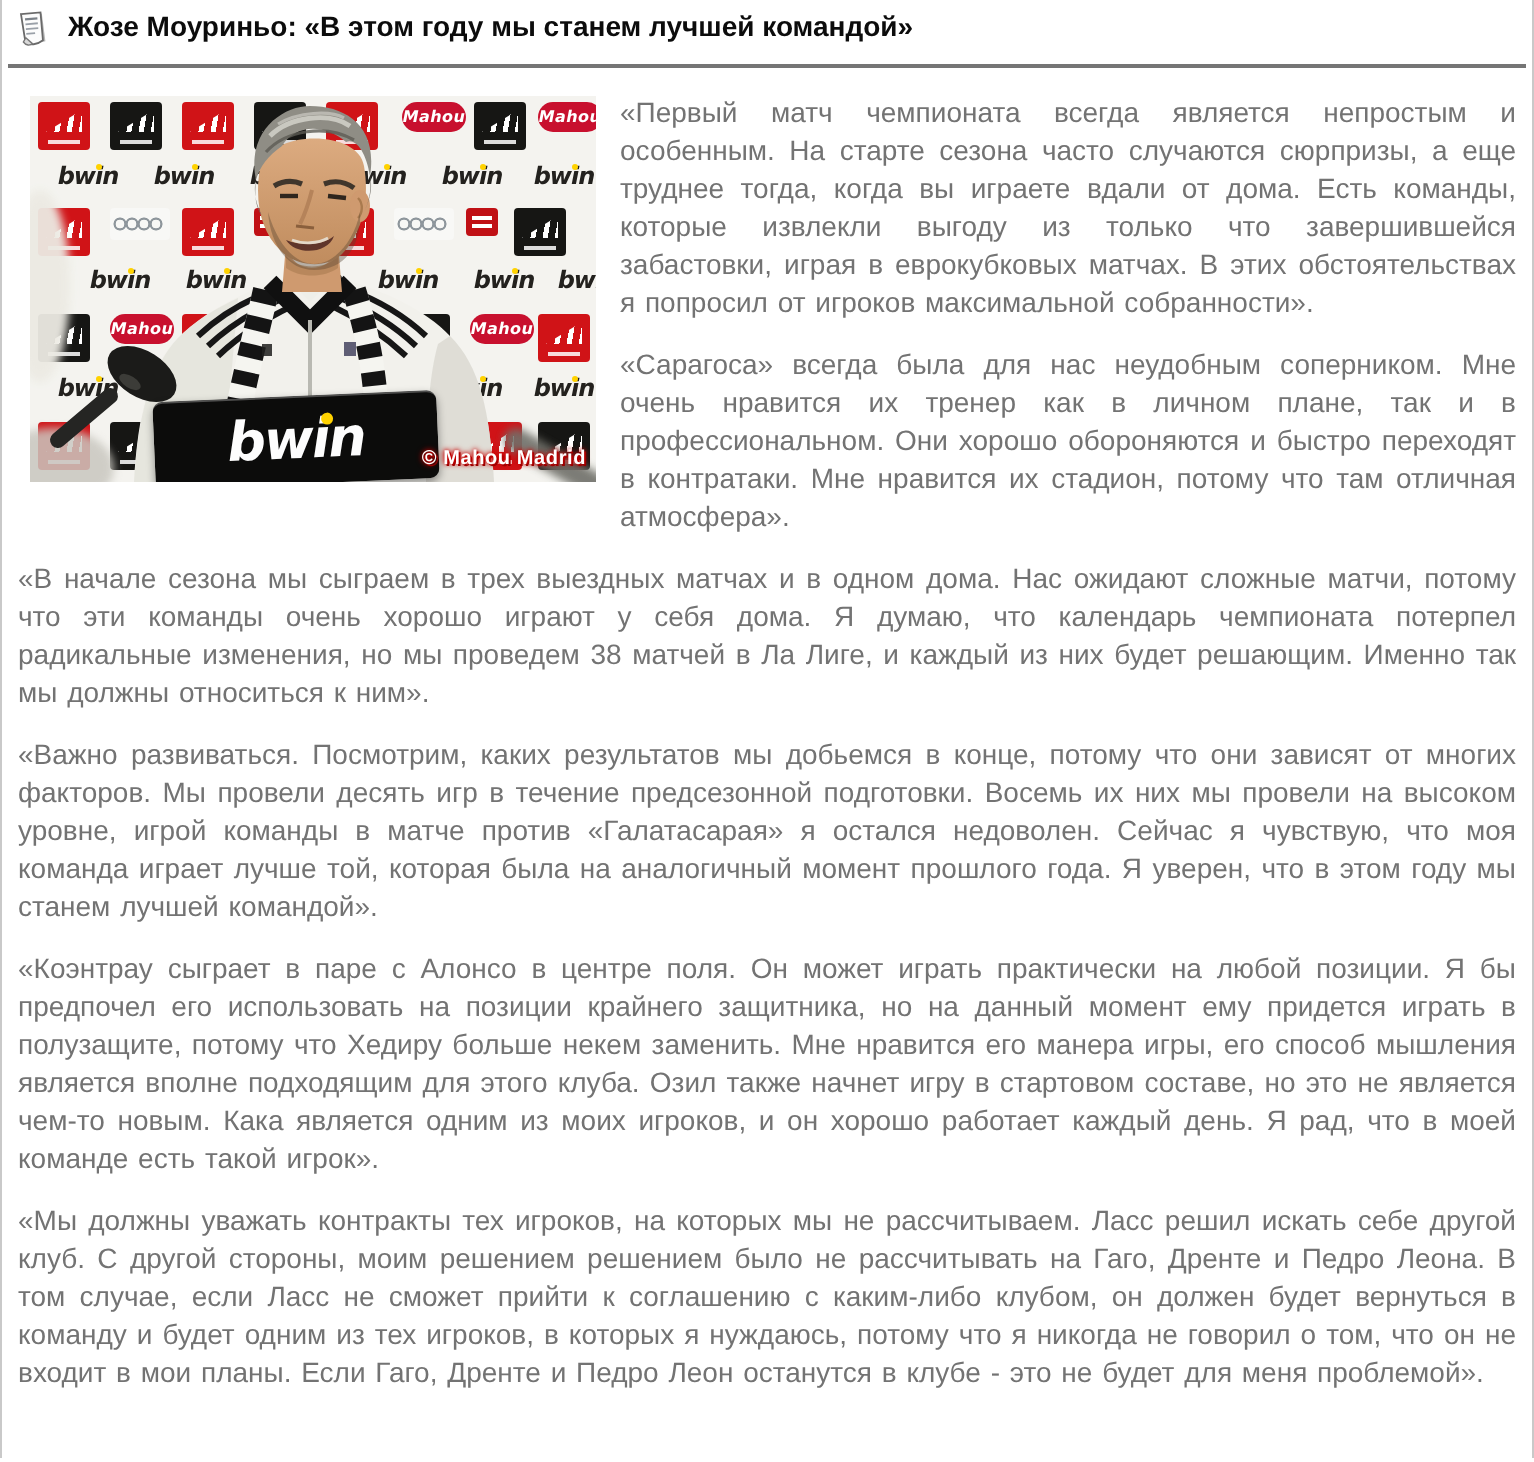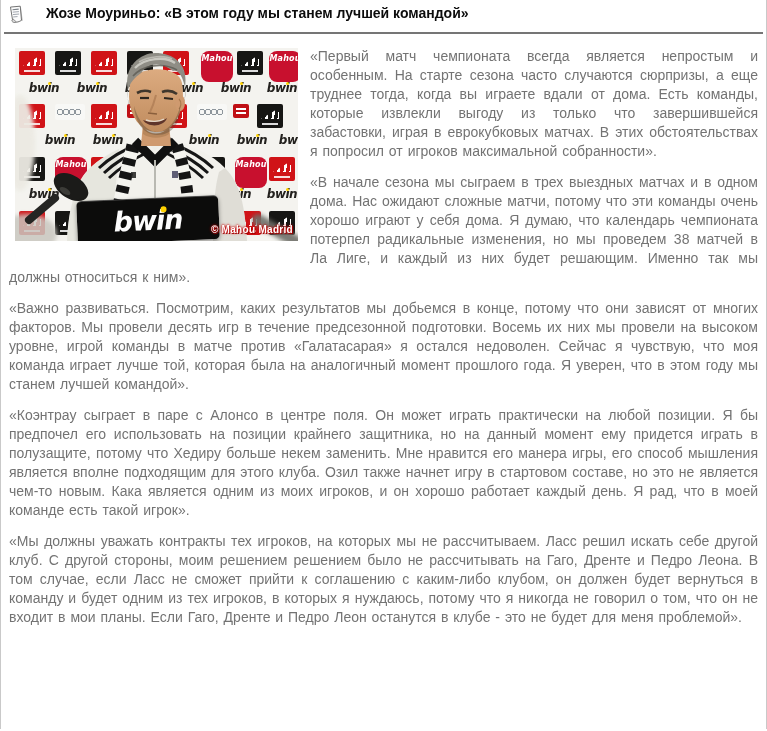--- a/index.html
+++ b/index.html
@@ -3,21 +3,21 @@
 <meta charset="utf-8">
 <style>
   html,body{margin:0;padding:0;background:#fff;}
   .page{
     width:765px;min-height:729px;margin:0;background:#fff;
     border-left:1px solid #c9c9c9;border-right:1px solid #c9c9c9;
     font-family:"Liberation Sans","DejaVu Sans",sans-serif;color:#1b1b1b;
     overflow:hidden;
   }
   
-  .news-header{display:flex;align-items:flex-start;gap:21px;padding:4px 6px 0 7px;}
+  .news-header{display:flex;align-items:flex-start;gap:9px;padding:4px 6px 0 7px;}
   .news-header h1{margin:1px 0 0 0;font-size:14px;line-height:17px;font-weight:bold;color:#0c0c0c;}
   .doc-icon{flex:0 0 auto;margin-top:1px;}
   .divider{height:2px;background:#757575;margin:7px 3px 0 3px;}
   
   .article{padding:13px 8px 8px 8px;}
   .article p{
     margin:0 0 12px 0;font-size:14px;line-height:19px;text-align:justify;
     word-spacing:1px;color:#737373;
   }
   .article p.lead{font-style:italic;color:#222;}
@@ -43,21 +43,21 @@
   }
   .t-bw{
     width:42px;height:15px;color:#23211e;font:italic bold 12px/14px "DejaVu Sans",sans-serif;
     letter-spacing:-.5px;text-align:center;
   }
   .t-bw::after{
     content:"";position:absolute;top:1px;left:60%;width:3px;height:3px;border-radius:50%;
     background:#ffd200;
   }
   .t-ma{
-    width:32px;height:31px;background:#c8102e;border-radius:8px;color:#fff;
+    width:32px;height:15px;background:#c8102e;border-radius:8px;color:#fff;
     font:italic bold 8px/15px "DejaVu Sans",sans-serif;text-align:center;letter-spacing:.2px;
   }
   .t-au{
     width:30px;height:16px;background:#f8f8f6;
     background-image:
       radial-gradient(circle at 5px 8px, rgba(0,0,0,0) 2.1px, #8e969c 2.3px, #8e969c 3.1px, rgba(0,0,0,0) 3.4px),
       radial-gradient(circle at 11px 8px, rgba(0,0,0,0) 2.1px, #8e969c 2.3px, #8e969c 3.1px, rgba(0,0,0,0) 3.4px),
       radial-gradient(circle at 17px 8px, rgba(0,0,0,0) 2.1px, #8e969c 2.3px, #8e969c 3.1px, rgba(0,0,0,0) 3.4px),
       radial-gradient(circle at 23px 8px, rgba(0,0,0,0) 2.1px, #8e969c 2.3px, #8e969c 3.1px, rgba(0,0,0,0) 3.4px);
   }
@@ -236,19 +236,20 @@
 
       <div class="desk-sign">
         <span>bwin</span>
         <i class="dot"></i>
       </div>
 
       <div class="watermark">© Mahou Madrid</div>
     </div>
 
     <p>«Первый матч чемпионата всегда является непростым и особенным. На старте сезона часто случаются сюрпризы, а еще труднее тогда, когда вы играете вдали от дома. Есть команды, которые извлекли выгоду из только что завершившейся забастовки, играя в еврокубковых матчах. В этих обстоятельствах я попросил от игроков максимальной собранности».</p>
+    <p>«Сарагоса» всегда была для нас неудобным соперником. Мне очень нравится их тренер как в личном плане, так и в профессиональном. Они хорошо обороняются и быстро переходят в контратаки. Мне нравится их стадион, потому что там отличная атмосфера».</p>
     <p>«В начале сезона мы сыграем в трех выездных матчах и в одном дома. Нас ожидают сложные матчи, потому что эти команды очень хорошо играют у себя дома. Я думаю, что календарь чемпионата потерпел радикальные изменения, но мы проведем 38 матчей в Ла Лиге, и каждый из них будет решающим. Именно так мы должны относиться к ним».</p>
     <p>«Важно развиваться. Посмотрим, каких результатов мы добьемся в конце, потому что они зависят от многих факторов. Мы провели десять игр в течение предсезонной подготовки. Восемь их них мы провели на высоком уровне, игрой команды в матче против «Галатасарая» я остался недоволен. Сейчас я чувствую, что моя команда играет лучше той, которая была на аналогичный момент прошлого года. Я уверен, что в этом году мы станем лучшей командой».</p>
     <p>«Коэнтрау сыграет в паре с Алонсо в центре поля. Он может играть практически на любой позиции. Я бы предпочел его использовать на позиции крайнего защитника, но на данный момент ему придется играть в полузащите, потому что Хедиру больше некем заменить. Мне нравится его манера игры, его способ мышления является вполне подходящим для этого клуба. Озил также начнет игру в стартовом составе, но это не является чем-то новым. Кака является одним из моих игроков, и он хорошо работает каждый день. Я рад, что в моей команде есть такой игрок».</p>
     <p>«Мы должны уважать контракты тех игроков, на которых мы не рассчитываем. Ласс решил искать себе другой клуб. С другой стороны, моим решением решением было не рассчитывать на Гаго, Дренте и Педро Леона. В том случае, если Ласс не сможет прийти к соглашению с каким-либо клубом, он должен будет вернуться в команду и будет одним из тех игроков, в которых я нуждаюсь, потому что я никогда не говорил о том, что он не входит в мои планы. Если Гаго, Дренте и Педро Леон останутся в клубе - это не будет для меня проблемой».</p>
 
   </div>
 </div>
 
 </body></html>

